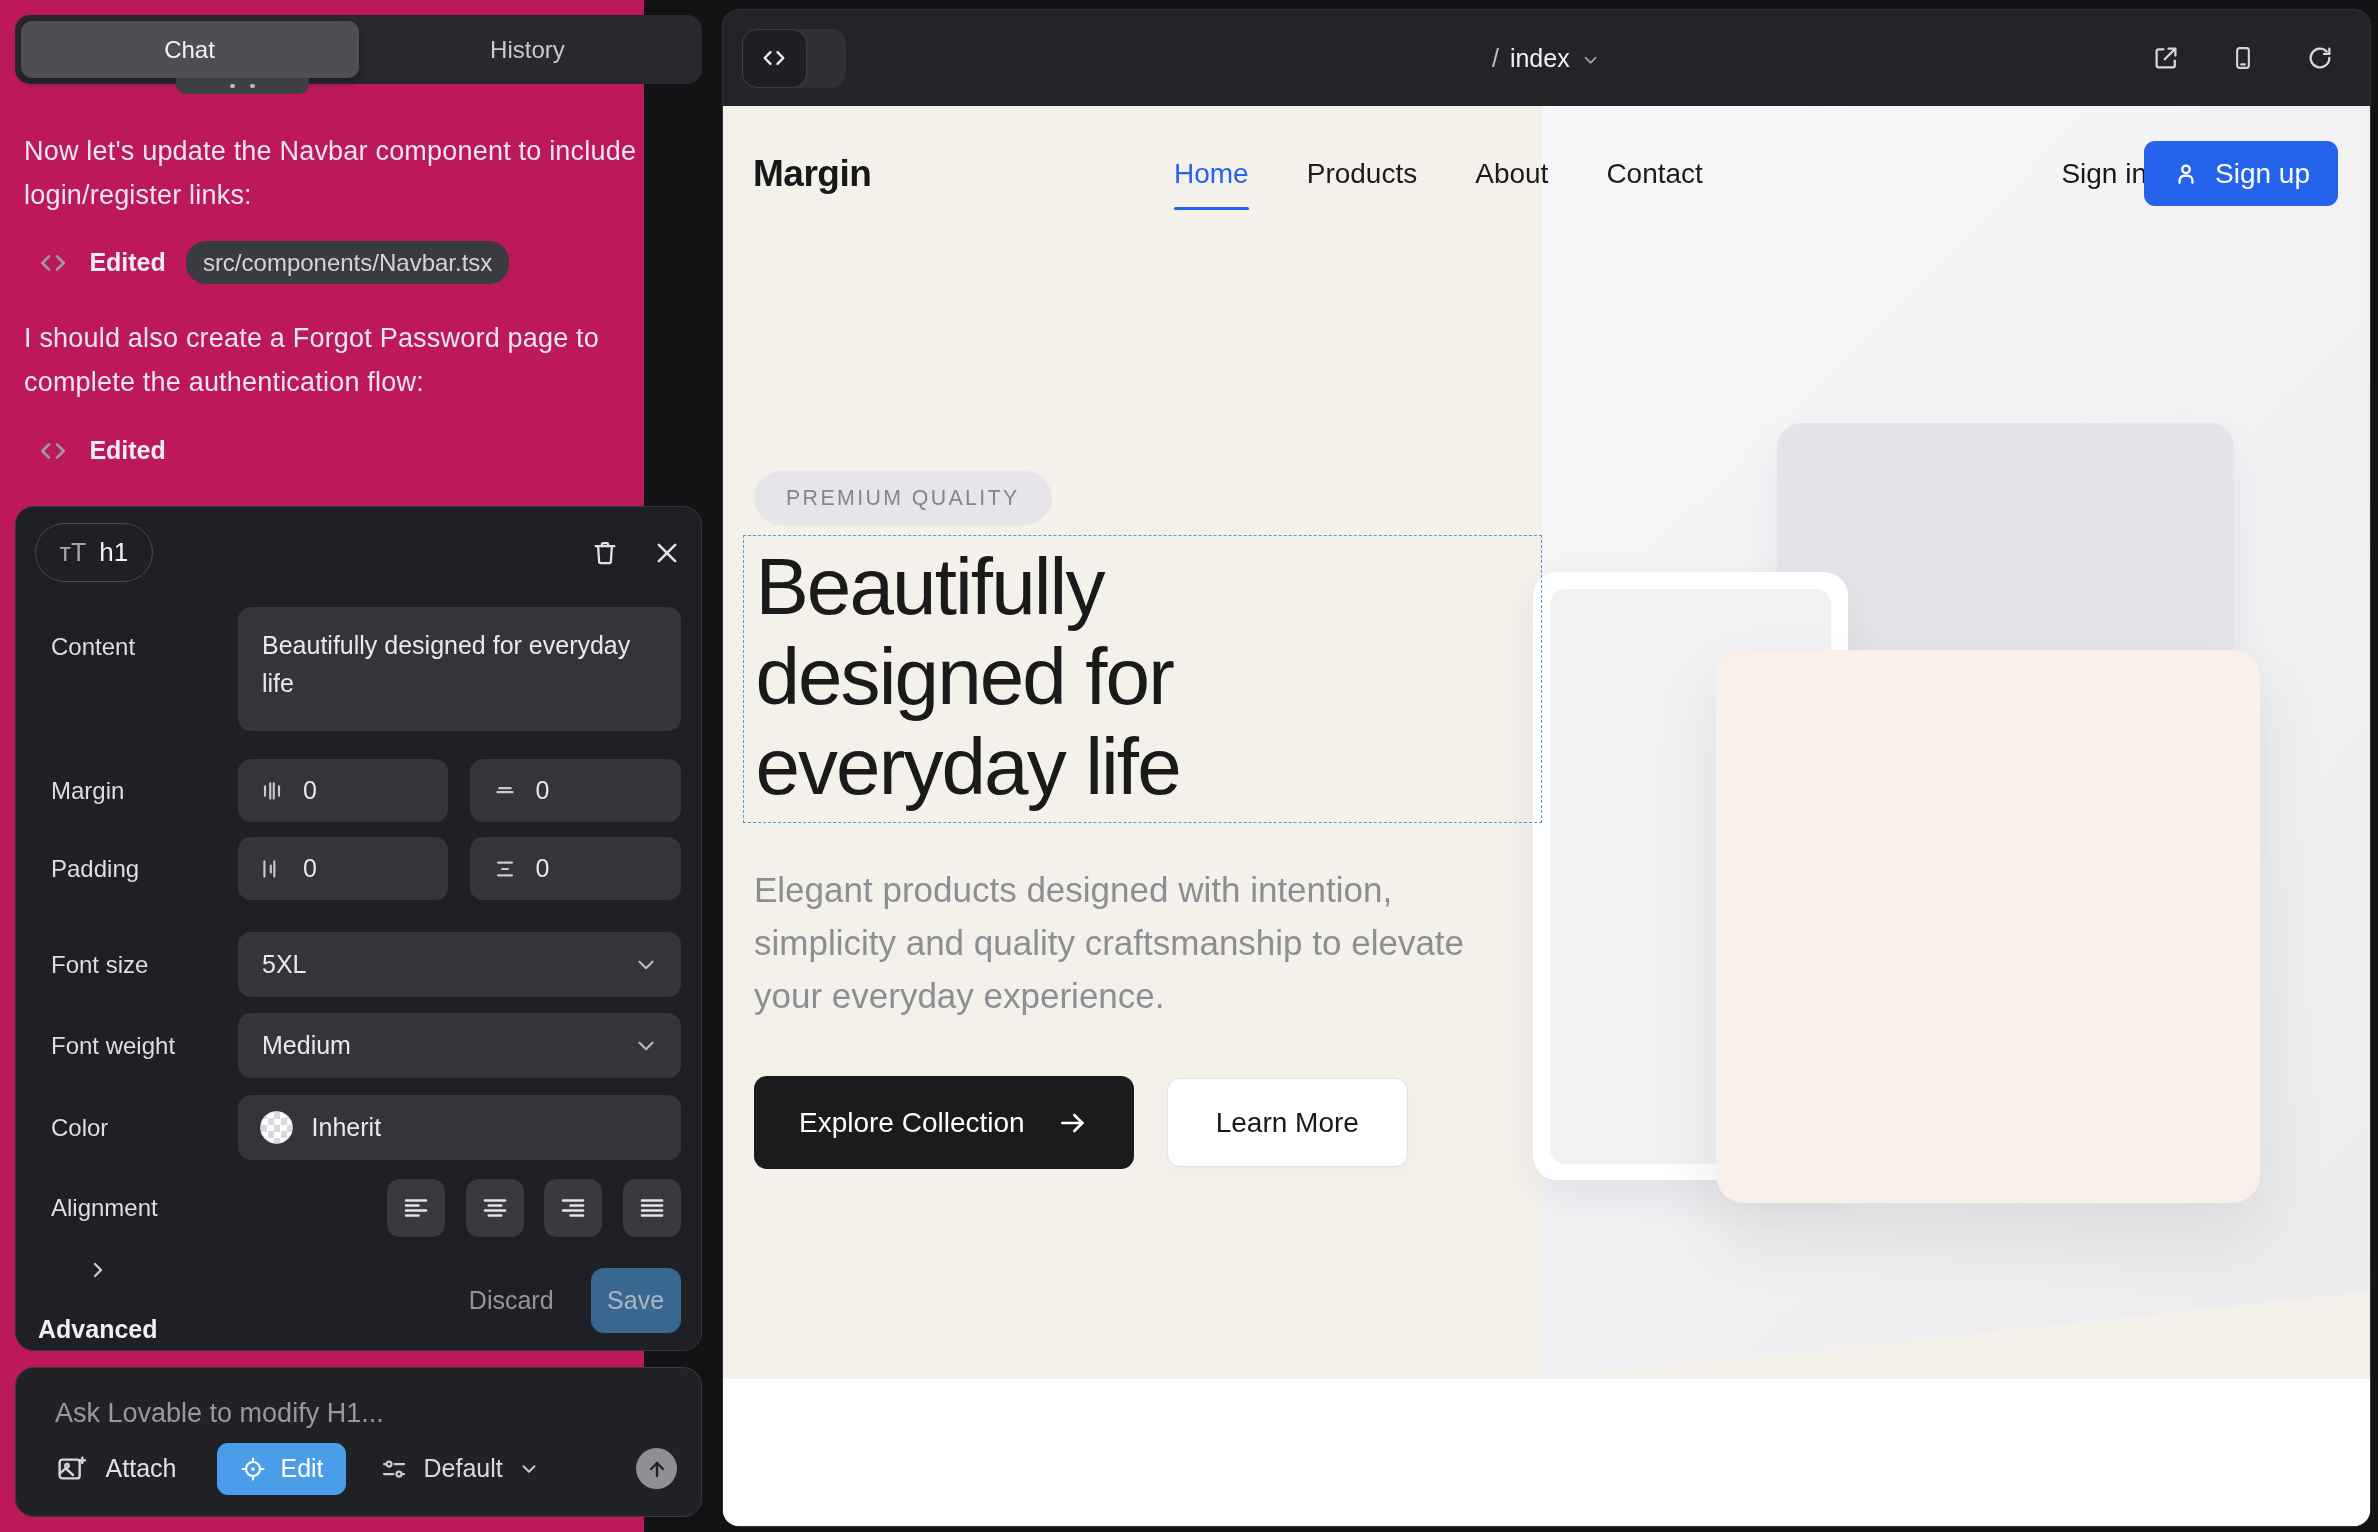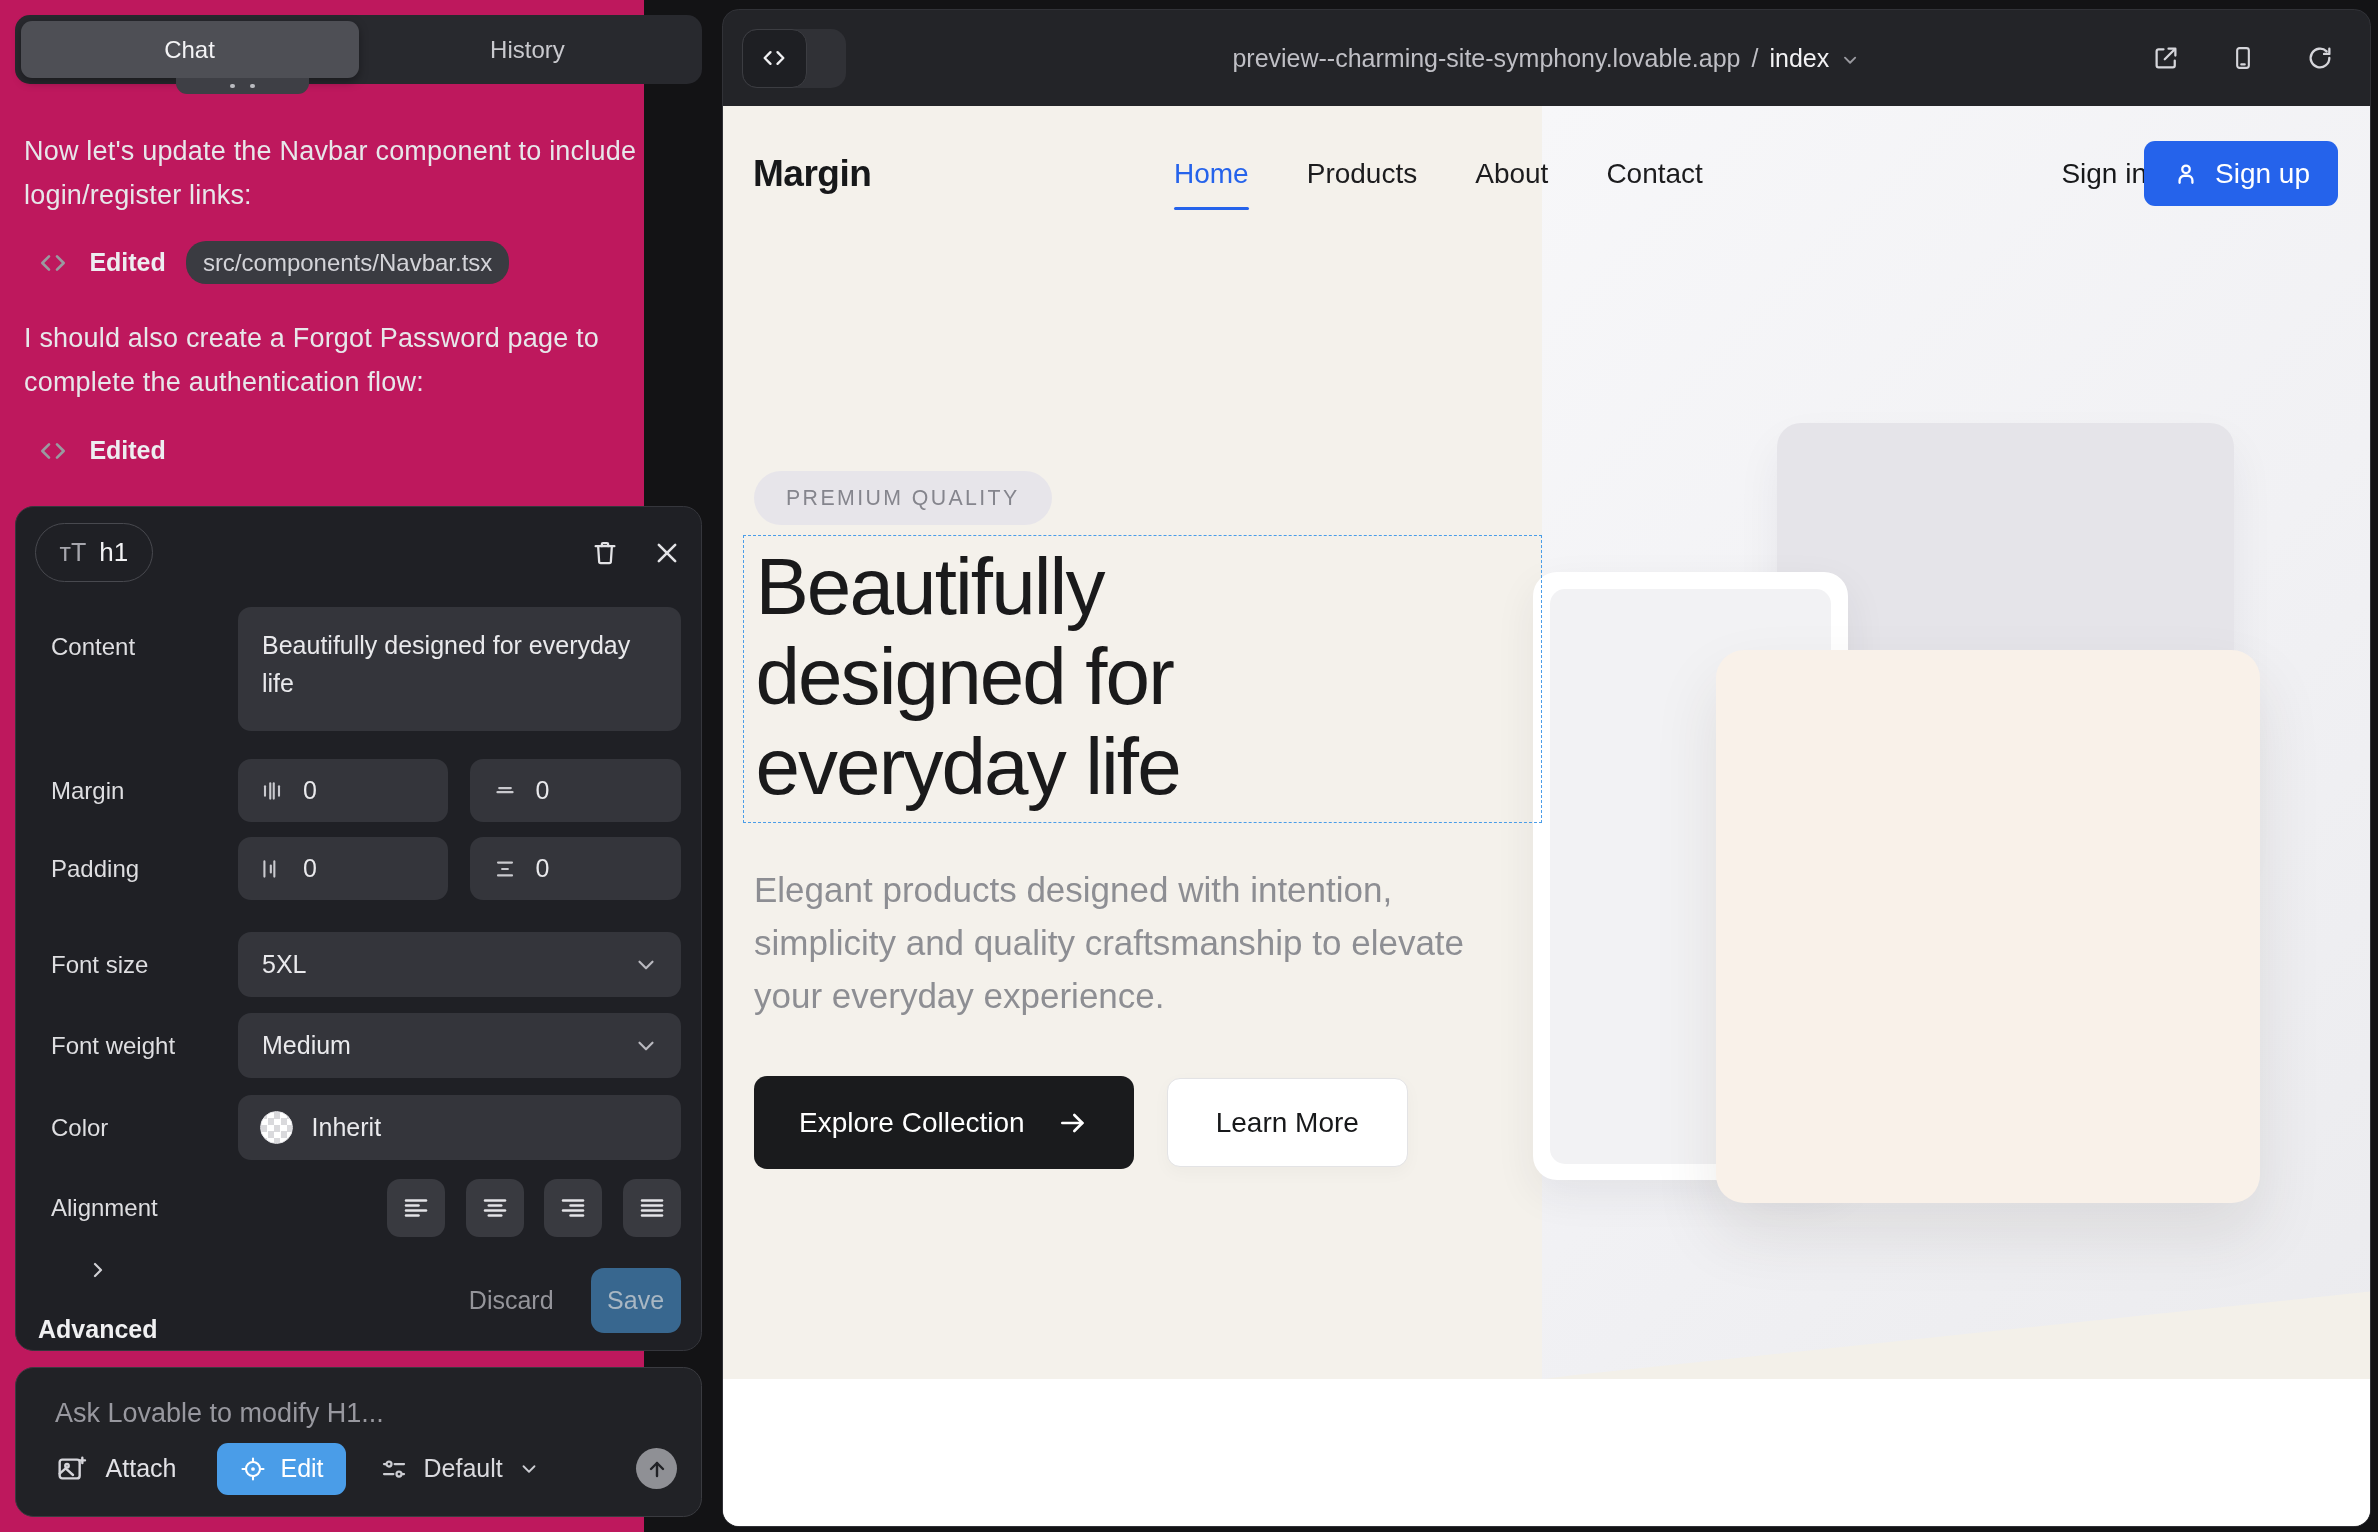--- a/index.html
+++ b/index.html
@@ -388,21 +388,20 @@
     <div class="browserbar">
       <div class="codetoggle">
         <span class="codeknob">
           <svg width="28" height="28" viewBox="0 0 24 24" fill="none" stroke="currentColor" stroke-width="2" stroke-linecap="round" stroke-linejoin="round">
             <path d="M9 7l-5 5 5 5"></path>
               <path d="M15 7l5 5-5 5"></path>
             </svg>
         </span>
       </div>
       <div class="urlwrap">
-        <span>preview--charming-site-symphony.lovable.app</span>
         <span>/</span>
         <span class="path">index</span>
         <span class="chev">
           <svg width="20.4" height="20.4" viewBox="0 0 24 24" fill="none" stroke="currentColor" stroke-width="2.2" stroke-linecap="round" stroke-linejoin="round">
               <path d="M6 9l6 6 6-6"></path>
             </svg>
           </span>
       </div>
       <div class="baractions">
         <button class="iconbtn">

